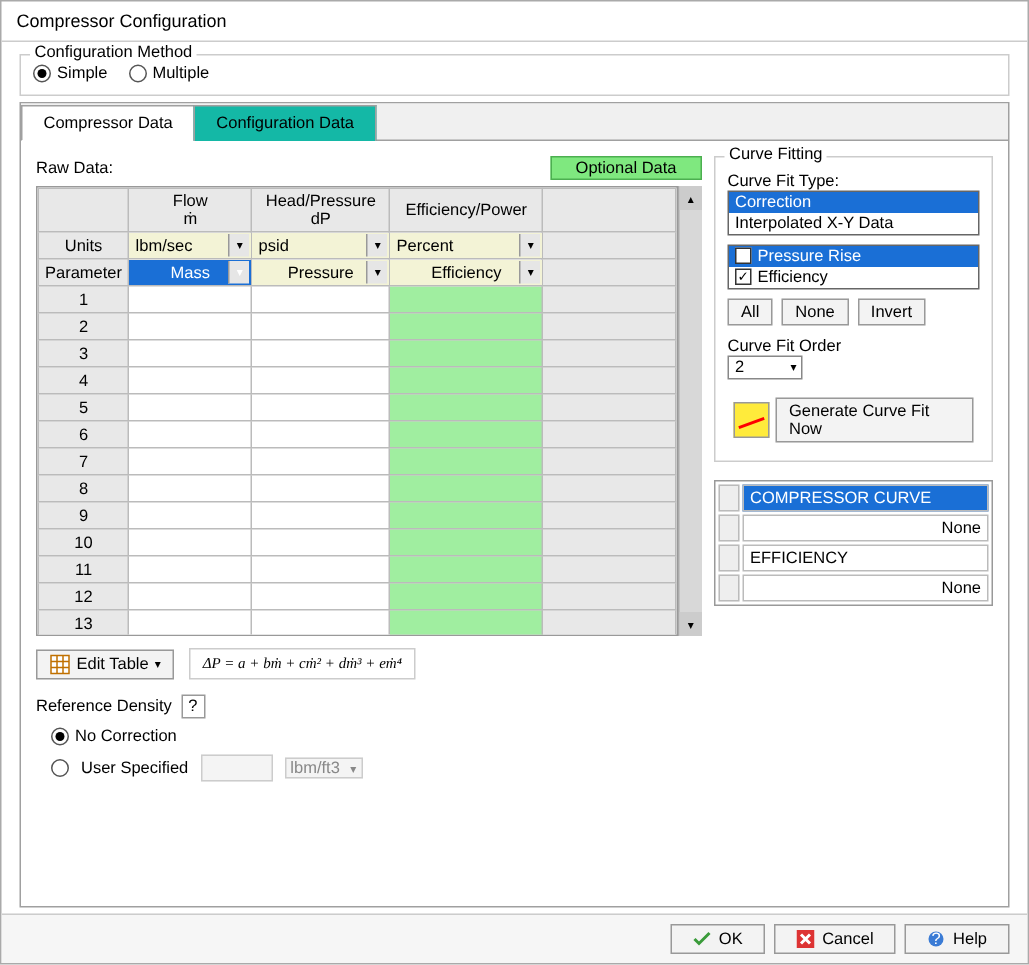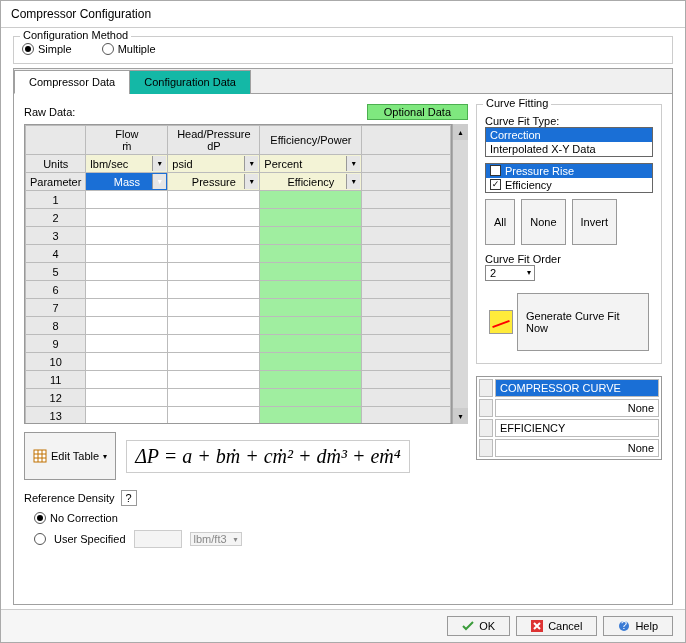--- a/index.html
+++ b/index.html
@@ -1,21 +1,21 @@
 <!DOCTYPE html>
 <html><head>
 <meta charset="utf-8">
 <style>
 * { box-sizing: border-box; font-family: "Segoe UI", Tahoma, sans-serif; font-size: 11px; }
 body { margin: 0; background: #fff; width: 686px; height: 643px; border: 1px solid #aaa; position: relative; }
 .title-bar { padding: 6px 10px; border-bottom: 1px solid #ccc; font-size: 12px; }
 .content { padding: 8px 12px; }
 .fieldset { border: 1px solid #ccc; padding: 6px 8px 8px 8px; margin-bottom: 4px; position: relative; }
 .fieldset .legend { position: absolute; top: -8px; left: 6px; background: #fff; padding: 0 3px; }
-.radio-row { display: flex; gap: 30px; align-items: flex-start; }
+.radio-row { display: flex; gap: 14px; align-items: flex-start; }
 .radio { width: 12px; height: 12px; border: 1px solid #555; border-radius: 50%; display: inline-flex; align-items: center; justify-content: center; }
 .radio.checked::after { content: ""; width: 6px; height: 6px; background: #000; border-radius: 50%; }
 .tab-area { border: 1px solid #a0a0a0; margin-top: 4px; position: relative; }
 .tab-strip { display: flex; border-bottom: 1px solid #a0a0a0; background: #f0f0f0; }
 .tab { padding: 5px 14px; border: 1px solid #a0a0a0; border-bottom: none; background: #14b8a6; margin-right: -1px; position: relative; top: 1px; }
 .tab.active { background: #fff; border-bottom: 1px solid #fff; }
 .tab-body { display: flex; padding: 10px; gap: 8px; height: 510px; }
 .left-col { flex: 1; display: flex; flex-direction: column; }
 .right-col { width: 186px; display: flex; flex-direction: column; gap: 8px; }
 .raw-row { display: flex; justify-content: space-between; margin-bottom: 4px; align-items: center; }
@@ -23,23 +23,23 @@
 .sheet { border: 1px solid #999; display: flex; flex-direction: column; overflow: hidden; }
 .sheet table { border-collapse: collapse; width: 100%; }
 .sheet td, .sheet th { border: 1px solid #bbb; padding: 2px 4px; text-align: center; background: #fff; font-weight: normal; height: 18px; }
 .rhead { background: #e8e8e8 !important; }
 .param-cell { background: #f3f3d6 !important; position: relative; }
 .param-cell.sel { background: #1a6fd6 !important; color: #fff; }
 .dd-arrow { position: absolute; right: 1px; top: 1px; bottom: 1px; width: 14px; background: #e6e6e6; border-left: 1px solid #999; display: flex; align-items: center; justify-content: center; }
 .green-cell { background: #a0eea0 !important; }
 .scroll-strip { width: 16px; background: #d8d8d8; border-left: 1px solid #aaa; position: relative; }
 .scroll-arrow { position: absolute; left: 0; right: 0; height: 16px; background: #ccc; display: flex; align-items: center; justify-content: center; }
-.btn { border: 1px solid #999; background: #f3f3f3; padding: 16px 8px; display: inline-flex; align-items: center; gap: 4px; }
+.btn { border: 1px solid #999; background: #f3f3f3; padding: 2px 8px; display: inline-flex; align-items: center; gap: 4px; }
 .edit-table { margin-top: 8px; display: flex; gap: 10px; align-items: center; }
-.formula { border: 1px solid #ccc; padding: 4px 8px; font-style: italic; font-family: "Times New Roman", serif; font-size: 20px; }
+.formula { border: 1px solid #ccc; padding: 4px 8px; font-style: italic; font-family: "Times New Roman", serif; font-size: 10px; }
 .ref-box { margin-top: 10px; }
 .help-btn { width: 16px; height: 16px; border: 1px solid #999; display: inline-flex; align-items: center; justify-content: center; }
 .listbox { border: 1px solid #666; background: #fff; }
 .listbox .row { padding: 1px 4px; }
 .sel-row { background: #1a6fd6; color: #fff; }
 .chk { display: inline-flex; align-items: center; gap: 4px; }
 .chkbox { width: 11px; height: 11px; border: 1px solid #333; background: #fff; display: flex; align-items: center; justify-content: center; font-size: 9px; line-height: 1; }
 .mini-btns { display: flex; gap: 6px; margin-top: 6px; }
 .order-select { border: 1px solid #888; background: #fff; padding: 1px 16px 1px 4px; position: relative; display: inline-block; width: 50px; }
 .gen-row { display: flex; align-items: center; gap: 4px; margin-top: 8px; padding:4px; }

